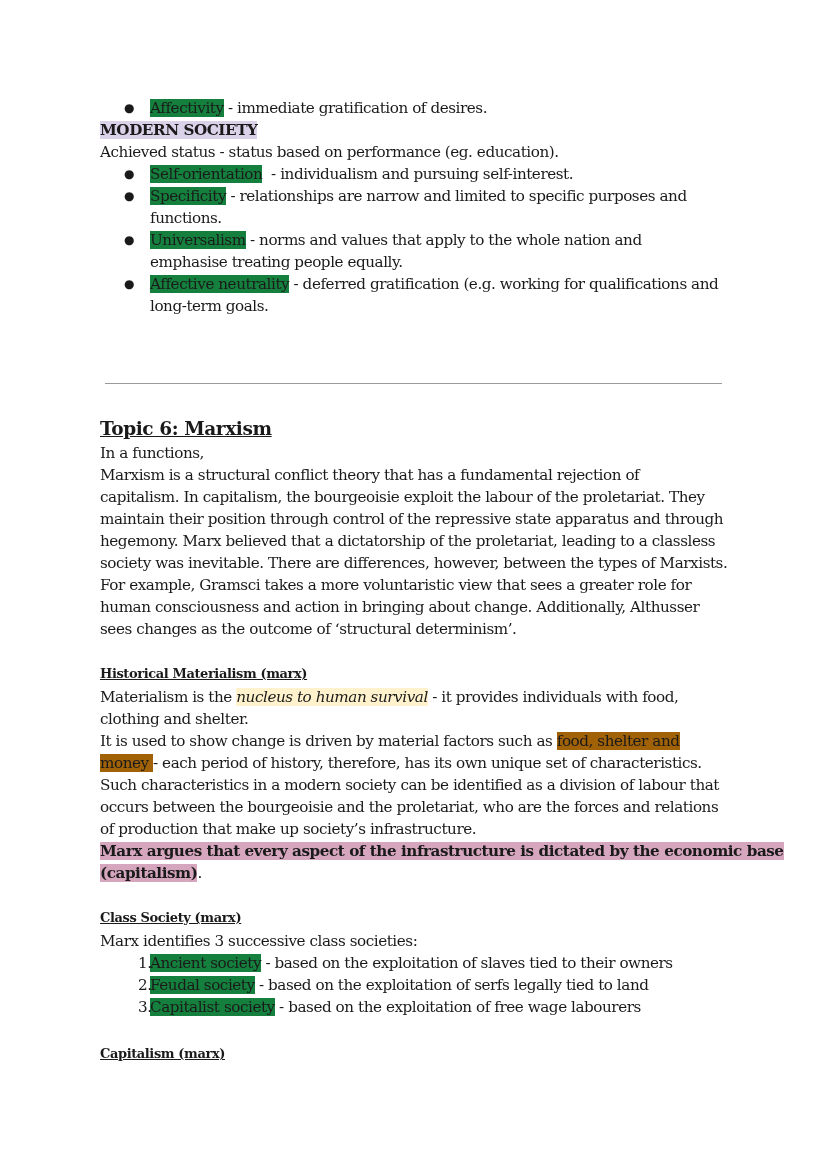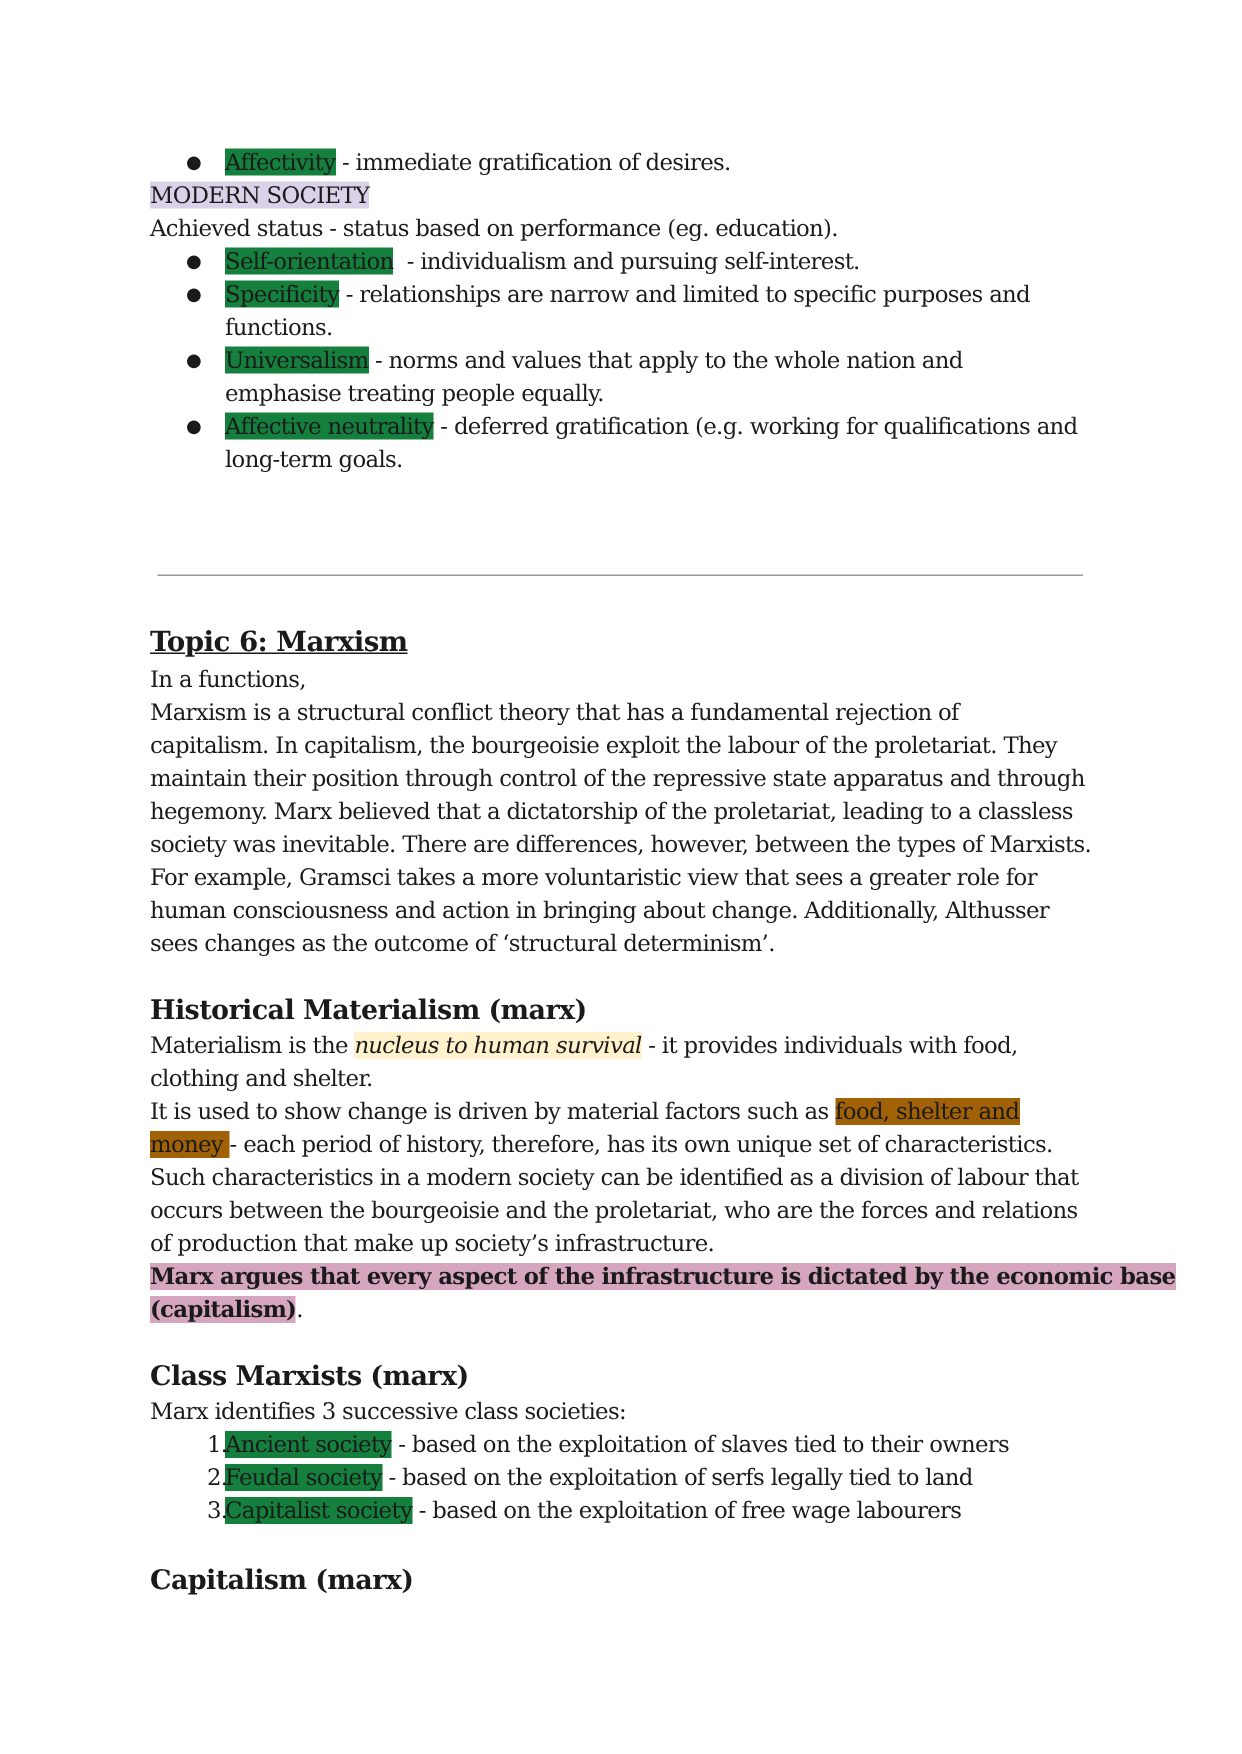--- a/index.html
+++ b/index.html
@@ -9,28 +9,28 @@
       color: #1a1a1a;
       font-size: 15.2px;
     }
     .page { position: absolute; left: 100px; top: 97px; width: 630px; }
     .line { line-height: 22px; white-space: nowrap; letter-spacing: -0.45px; }
     .hl-blue { background: #15803d; }
     .hl-purple { background: #d9d2e9; }
     .hl-yellow { background: #fff2cc; }
     .hl-orange { background: #a16207; }
     .hl-pink { background: #d5a6bd; font-weight: bold; }
-    .bold { font-weight: normal; }
+    .bold { font-weight: bold; }
     .ul-item { position: relative; padding-left: 50px; }
     .ul-item .bullet { position: absolute; left: 24px; top: 0; font-size: 12px; }
     .ol-item { position: relative; padding-left: 50px; }
     .ol-item .num { position: absolute; left: 38px; top: 0; }
     .divider { height: 1px; background: #9a9a9a; margin: 0 8px 0 5px; }
     .topic { font-weight: bold; text-decoration: underline; font-size: 18.5px; line-height: 26px; letter-spacing: -0.4px; }
-    .h3 { font-weight: bold; font-size: 18px; line-height: 24px; letter-spacing: -0.4px; }
+    .h3 { font-weight: bold; font-size: 13px; line-height: 24px; letter-spacing: -0.4px; text-decoration: underline; }
     .it { font-style: italic; font-weight: normal; }
   </style>
 </head>
 <body>
 
 <div class="page">
 
   <div class="line ul-item">
     <span class="bullet">●</span><span class="hl-blue">Affectivity</span><span> - immediate gratification of desires.</span>
   </div>
@@ -87,21 +87,21 @@
   <div class="line">of production that make up society’s infrastructure.</div>
   <div class="line">
     <span class="hl-pink">Marx argues that every aspect of the infrastructure is dictated by the economic base</span>
   </div>
   <div class="line">
     <span class="hl-pink">(capitalism)</span><span>.</span>
   </div>
 
   <div style="height:22px"></div>
 
-  <div class="h3">Class Marxists (marx)</div>
+  <div class="h3">Class Society (marx)</div>
   <div class="line">Marx identifies 3 successive class societies:</div>
   <div class="line ol-item">
     <span class="num">1.</span><span class="hl-blue">Ancient society</span><span> - based on the exploitation of slaves tied to their owners</span>
   </div>
   <div class="line ol-item">
     <span class="num">2.</span><span class="hl-blue">Feudal society</span><span> - based on the exploitation of serfs legally tied to land</span>
   </div>
   <div class="line ol-item">
     <span class="num">3.</span><span class="hl-blue">Capitalist society</span><span> - based on the exploitation of free wage labourers</span>
   </div>

